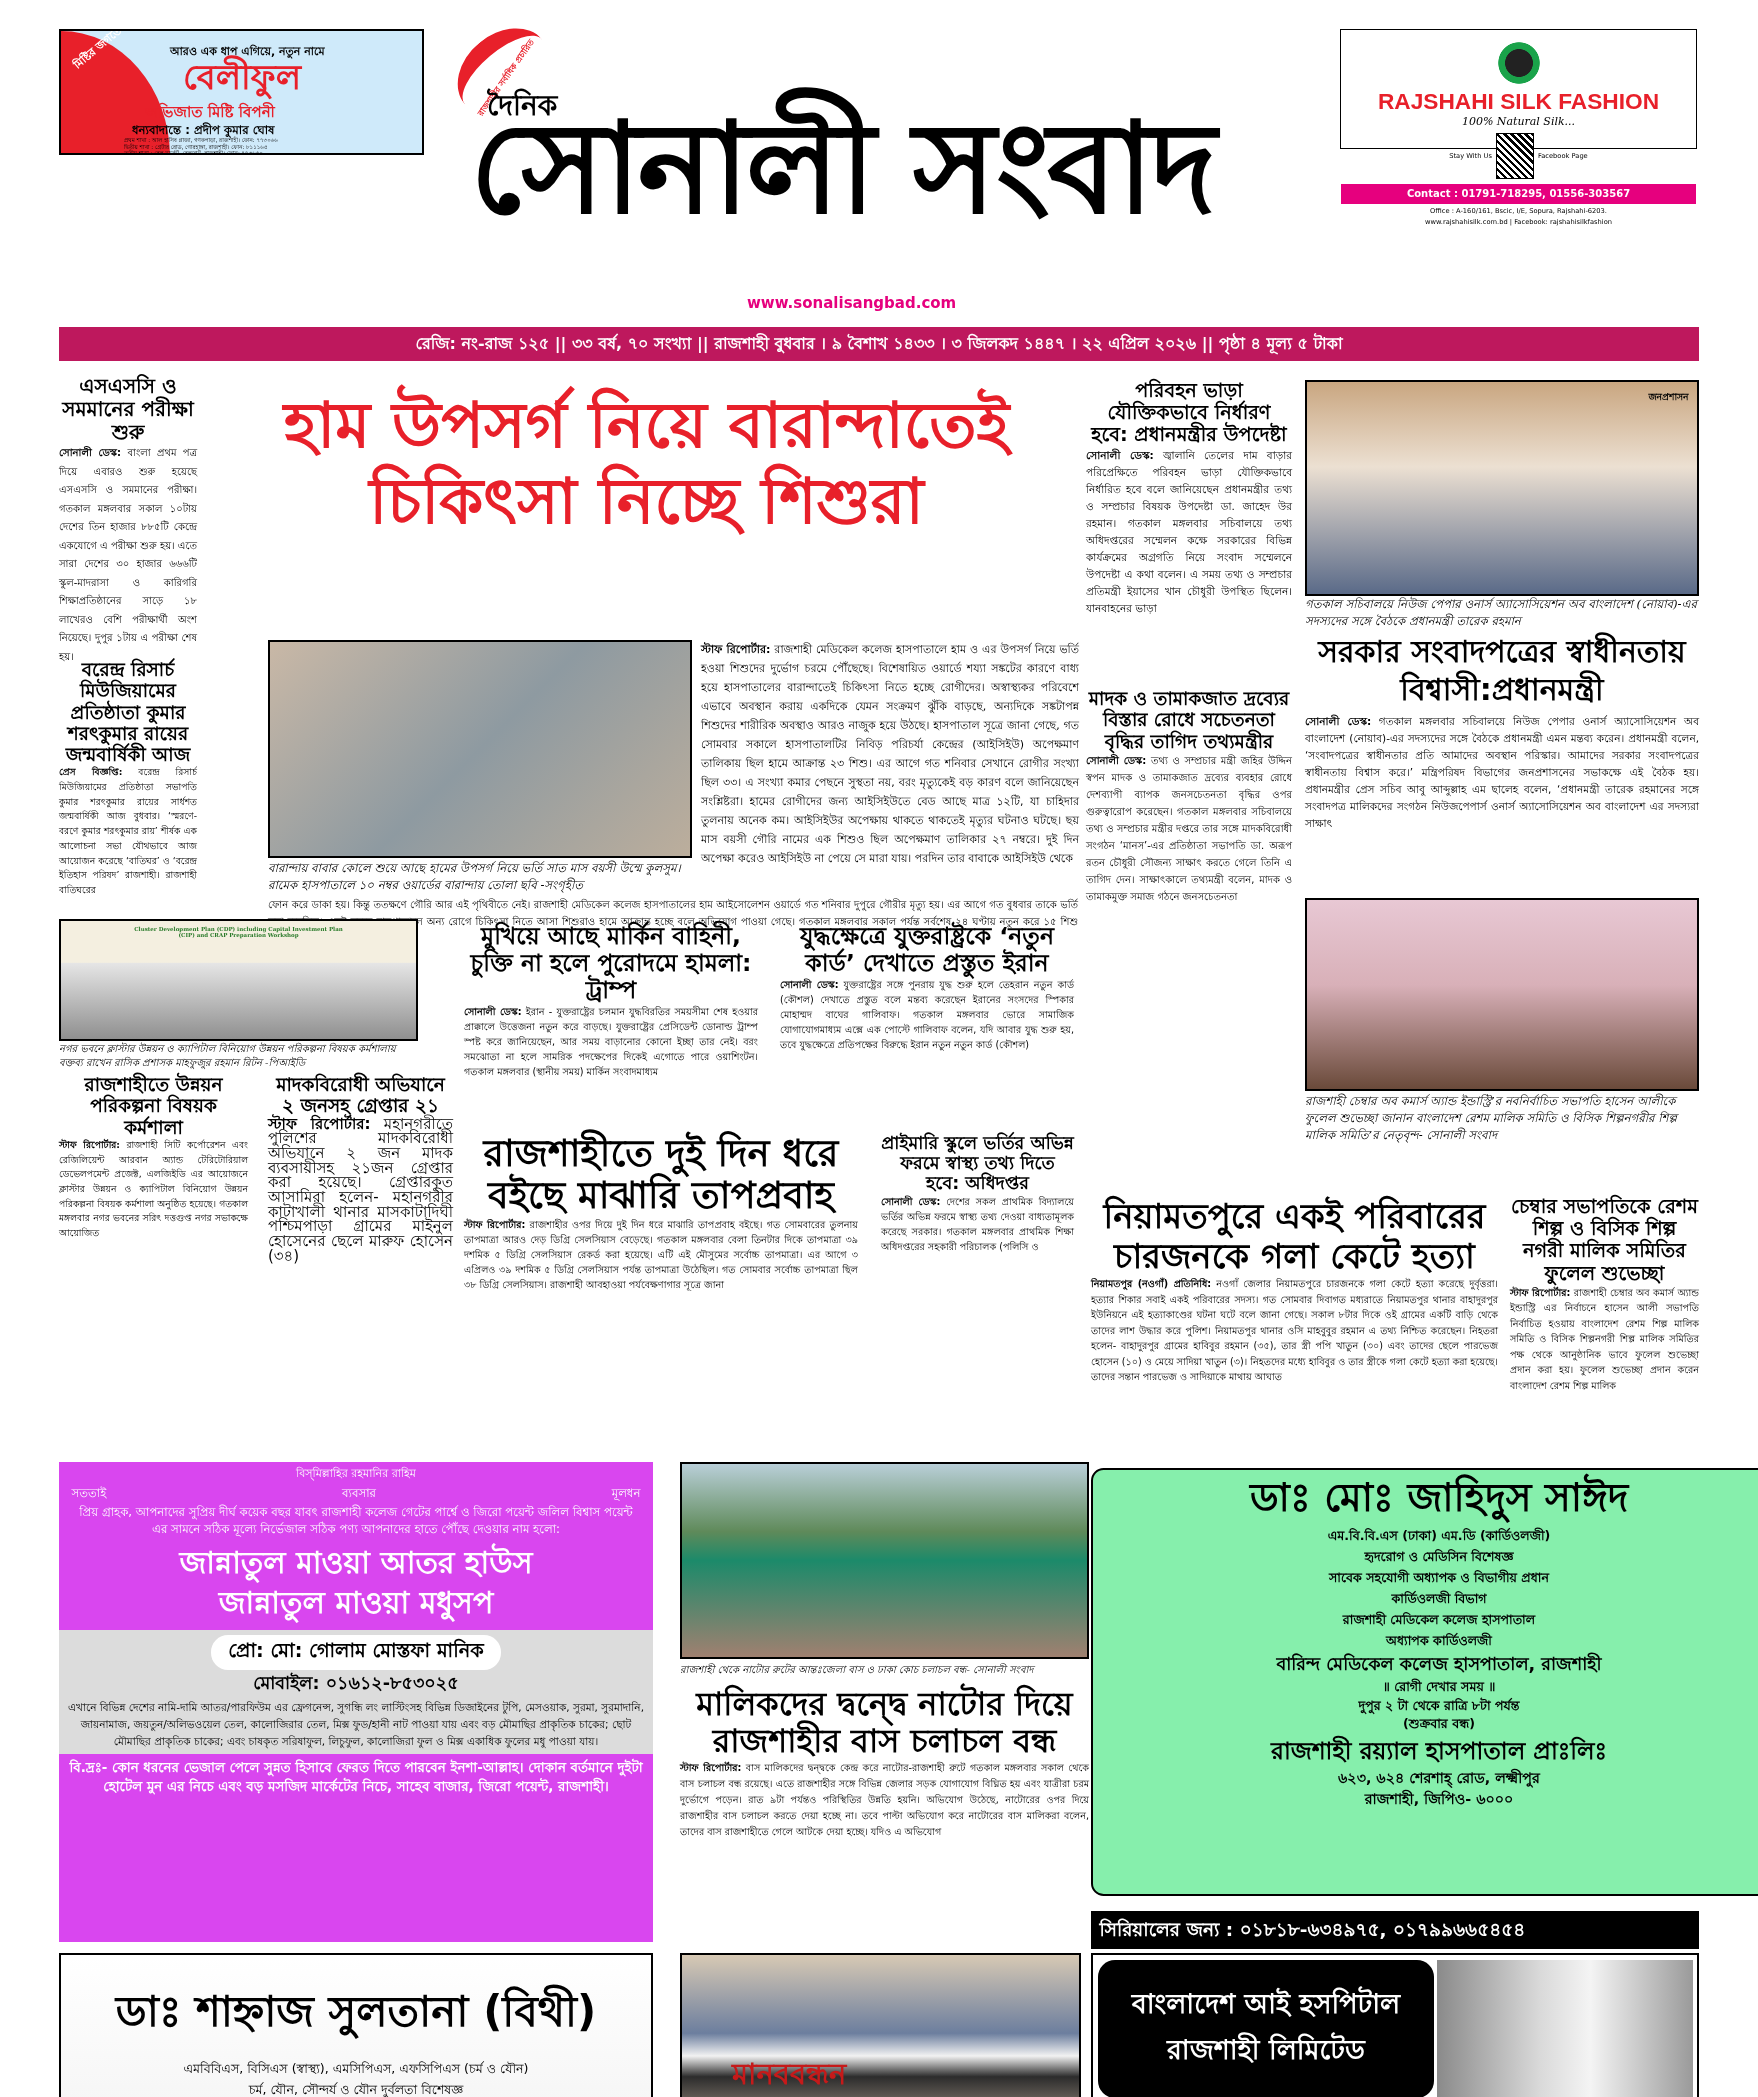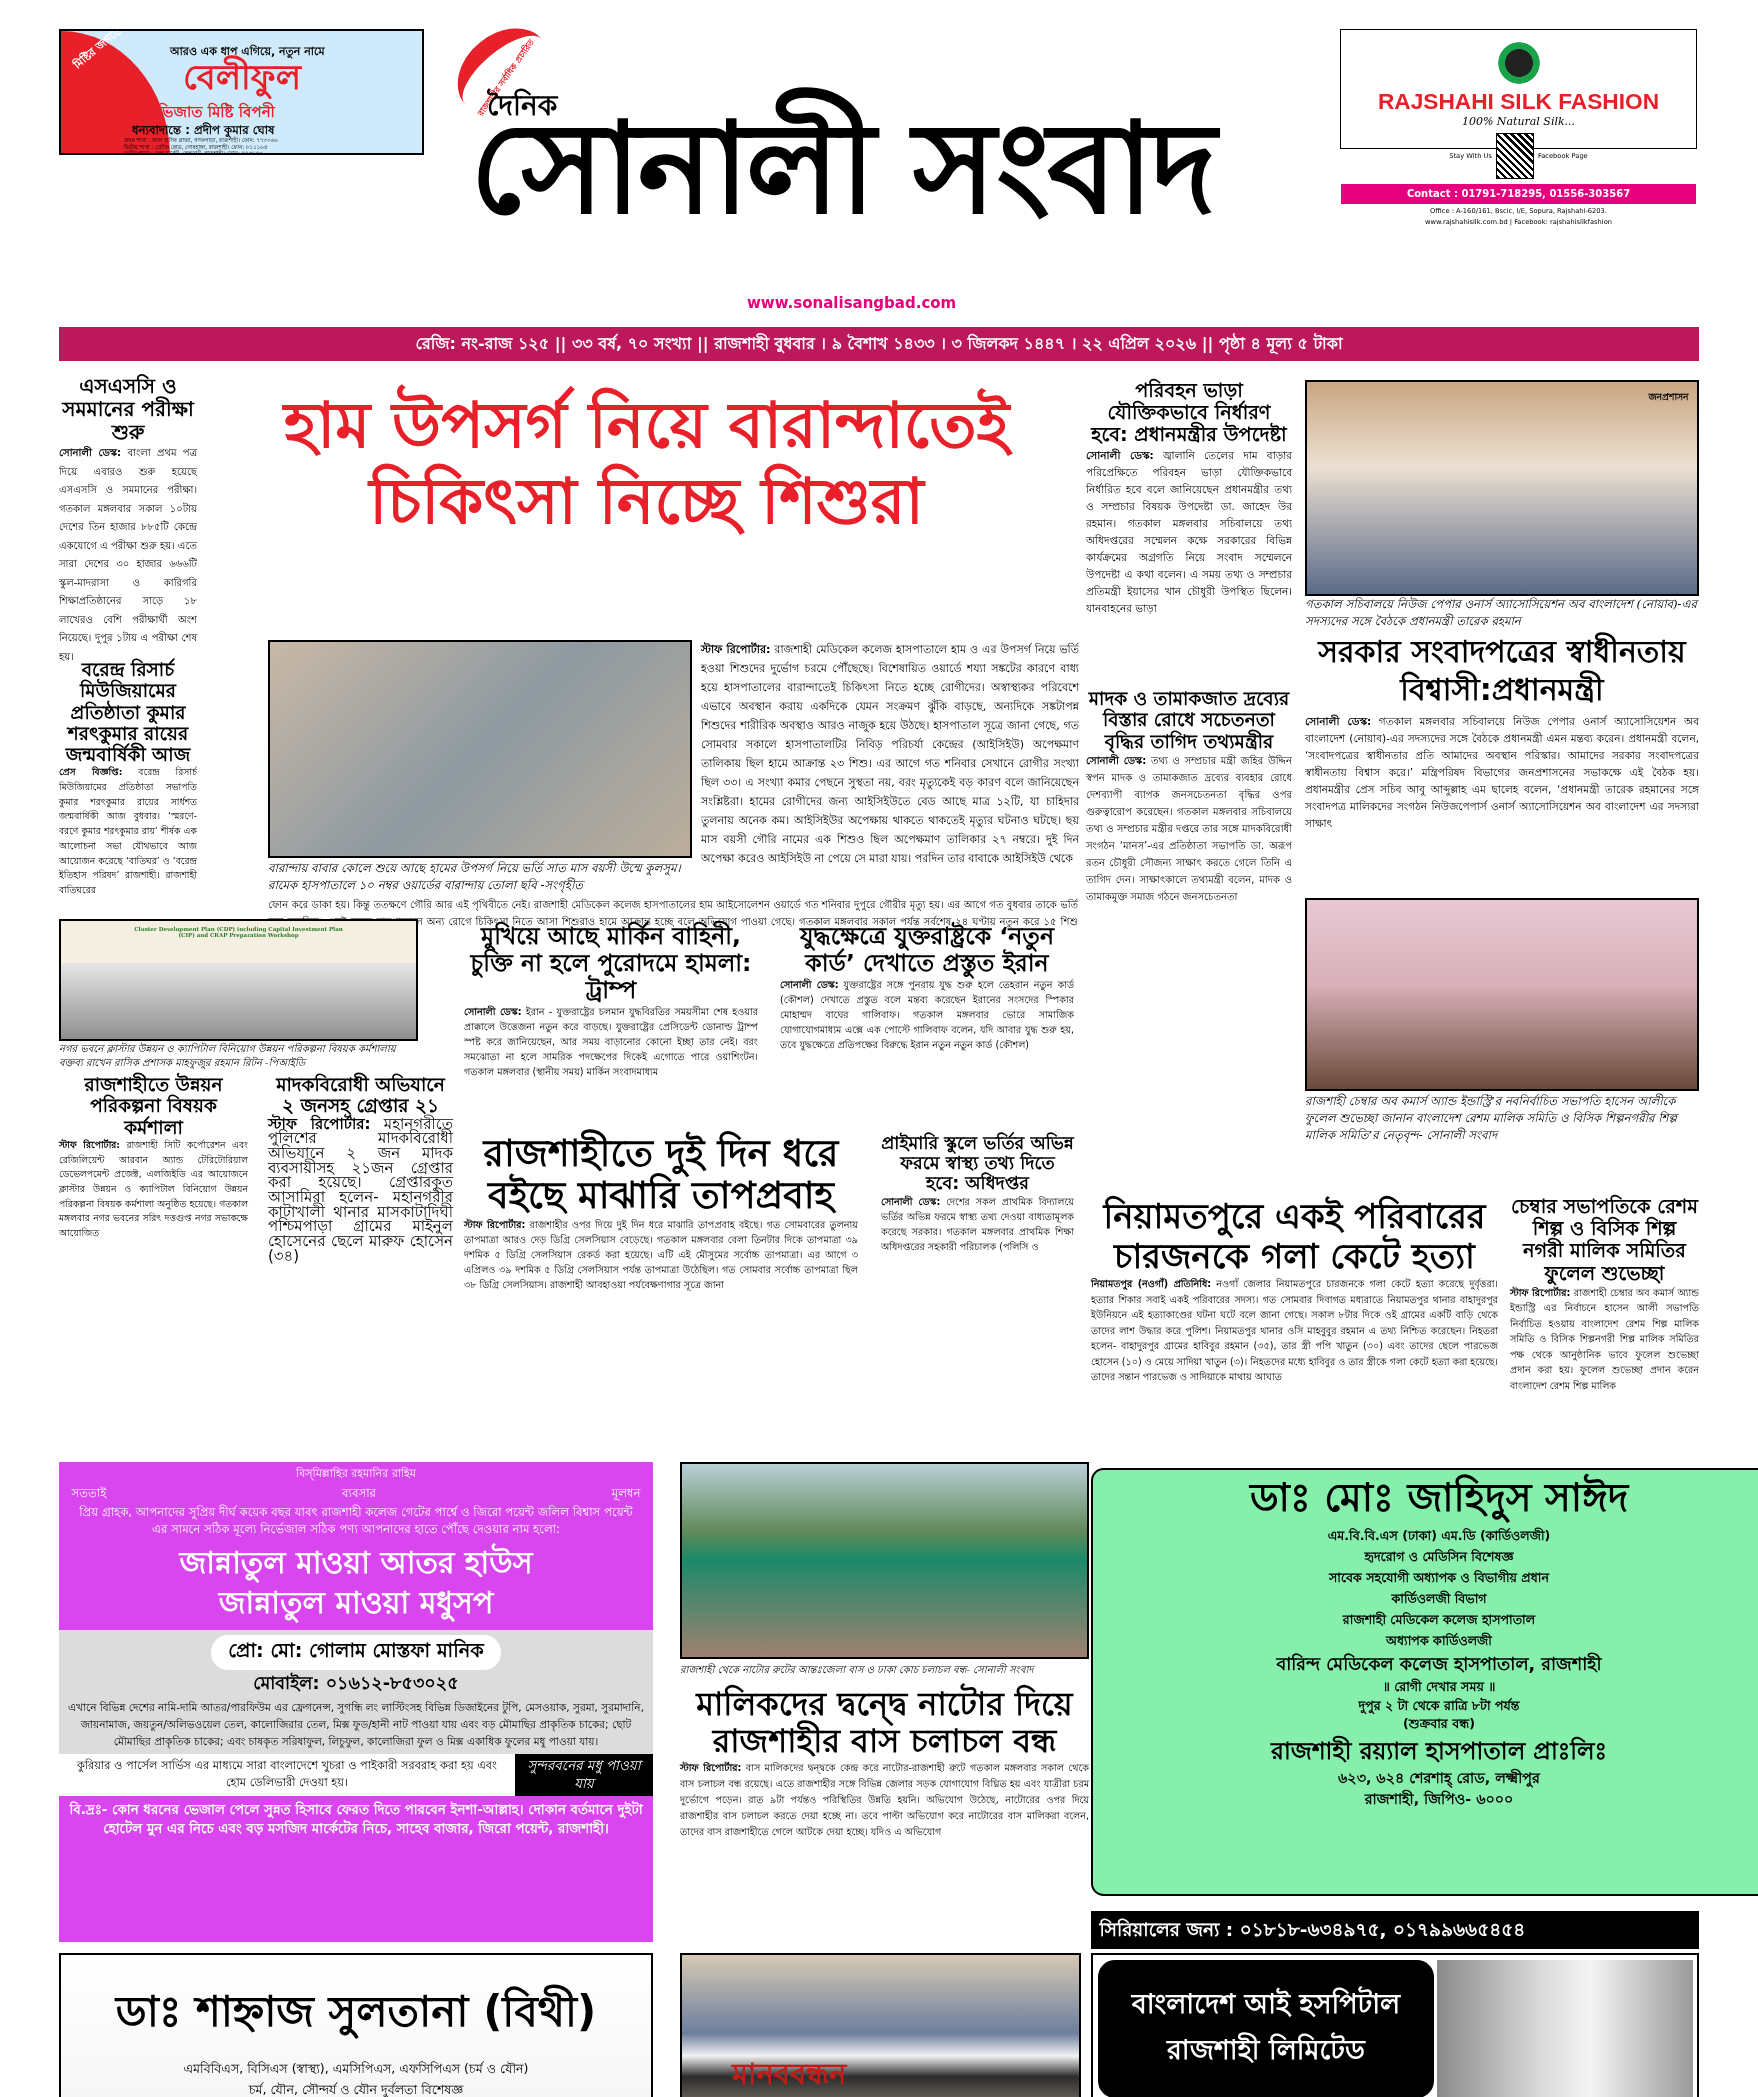--- a/index.html
+++ b/index.html
@@ -137,24 +137,20 @@
     <span>মূলধন</span>
   </div>
   <div style="font-size:11.7px;line-height:17.6px;padding:0 17px">প্রিয় গ্রাহক, আপনাদের সুপ্রিয় দীর্ঘ কয়েক বছর যাবৎ রাজশাহী কলেজ গেটের পার্শ্বে ও জিরো পয়েন্ট জলিল বিশ্বাস পয়েন্ট এর সামনে সঠিক মূল্যে নির্ভেজাল সঠিক পণ্য আপনাদের হাতে পৌঁছে দেওয়ার নাম হলো:</div>
   <div style="font-size:30px;font-weight:bold;line-height:40px;margin-top:4.2px">জান্নাতুল মাওয়া আতর হাউস</div>
   <div style="font-size:30px;font-weight:bold;line-height:40px">জান্নাতুল মাওয়া মধুসপ</div>
   <div style="background:#dcdcdc;color:#000;margin-top:7.6px;padding:4.2px 8.4px">
     <div style="display:inline-block;background:#fff;border-radius:17px;padding:1.7px 17px;font-size:19.3px;font-weight:bold">প্রো: মো: গোলাম মোস্তফা মানিক</div>
     <div style="font-size:17.6px;font-weight:bold">মোবাইল: ০১৬১২-৮৫৩০২৫</div>
     <div style="font-size:10.5px;line-height:17px">এখানে বিভিন্ন দেশের নামি-দামি আতর/পারফিউম এর ফ্রেগনেন্স, সুগন্ধি লং লাস্টিংসহ বিভিন্ন ডিজাইনের টুপি, মেসওয়াক, সুরমা, সুরমাদানি, জায়নামাজ, জয়তুন/অলিভওয়েল তেল, কালোজিরার তেল, মিক্স ফুড/হানী নাট পাওয়া যায় এবং বড় মৌমাছির প্রাকৃতিক চাকের; ছোট মৌমাছির প্রাকৃতিক চাকের; এবং চাষকৃত সরিষাফুল, লিচুফুল, কালোজিরা ফুল ও মিক্স একাধিক ফুলের মধু পাওয়া যায়।</div>
   </div>
-  <div style="display:flex;background:#fff;color:#000">
-    <div style="flex:1;font-size:11.3px;line-height:17.6px;padding:2.5px 8.4px">কুরিয়ার ও পার্সেল সার্ভিস এর মাধ্যমে সারা বাংলাদেশে খুচরা ও পাইকারী সরবরাহ করা হয় এবং হোম ডেলিভারী দেওয়া হয়।</div>
-    <div style="width:138px;background:#000;color:#fff;font-size:13.4px;font-style:italic;line-height:18.5px;padding:2.5px">সুন্দরবনের মধু পাওয়া যায়</div>
-  </div>
   <div style="font-size:13.4px;line-height:19.3px;padding:3.4px 8.4px;font-weight:bold">বি.দ্রঃ- কোন ধরনের ভেজাল পেলে সুন্নত হিসাবে ফেরত দিতে পারবেন ইনশা-আল্লাহ। দোকান বর্তমানে দুইটা হোটেল মুন এর নিচে এবং বড় মসজিদ মার্কেটের নিচে, সাহেব বাজার, জিরো পয়েন্ট, রাজশাহী।</div>
 </div>
 
 <div class="abs photo" style="left:680px;top:1462px;width:409px;height:197px;background:linear-gradient(180deg,#b9cfd8,#5f8a5a 35%,#1c8a6a 50%,#a08070)"></div>
 <div class="abs cap" style="left:680px;top:1661px;width:409px;font-size:10px">রাজশাহী থেকে নাটোর রুটের আন্তঃজেলা বাস ও ঢাকা কোচ চলাচল বন্ধ- সোনালী সংবাদ</div>
 <div class="abs" style="left:680px;top:1686px;width:409px">
   <div class="hd" style="font-size:32px;line-height:37px">মালিকদের দ্বন্দ্বে নাটোর দিয়ে রাজশাহীর বাস চলাচল বন্ধ</div>
   <div class="txt" style="font-size:9.6px;line-height:16px"><span class="lead">স্টাফ রিপোর্টার:</span> <span>বাস মালিকদের দ্বন্দ্বকে কেন্দ্র করে নাটোর-রাজশাহী রুটে গতকাল মঙ্গলবার সকাল থেকে বাস চলাচল বন্ধ রয়েছে। এতে রাজশাহীর সঙ্গে বিভিন্ন জেলার সড়ক যোগাযোগ বিঘ্নিত হয় এবং যাত্রীরা চরম দুর্ভোগে পড়েন। রাত ৯টা পর্যন্তও পরিস্থিতির উন্নতি হয়নি। অভিযোগ উঠেছে, নাটোরের ওপর দিয়ে রাজশাহীর বাস চলাচল করতে দেয়া হচ্ছে না। তবে পাল্টা অভিযোগ করে নাটোরের বাস মালিকরা বলেন, তাদের বাস রাজশাহীতে গেলে আটকে দেয়া হচ্ছে। যদিও এ অভিযোগ</span></div>
 </div>
 

